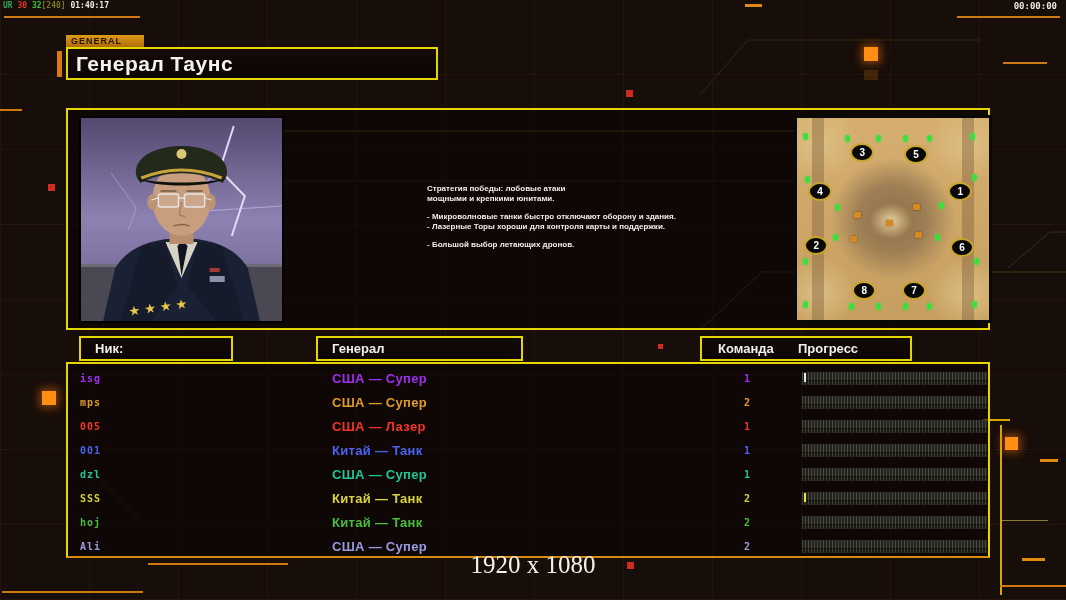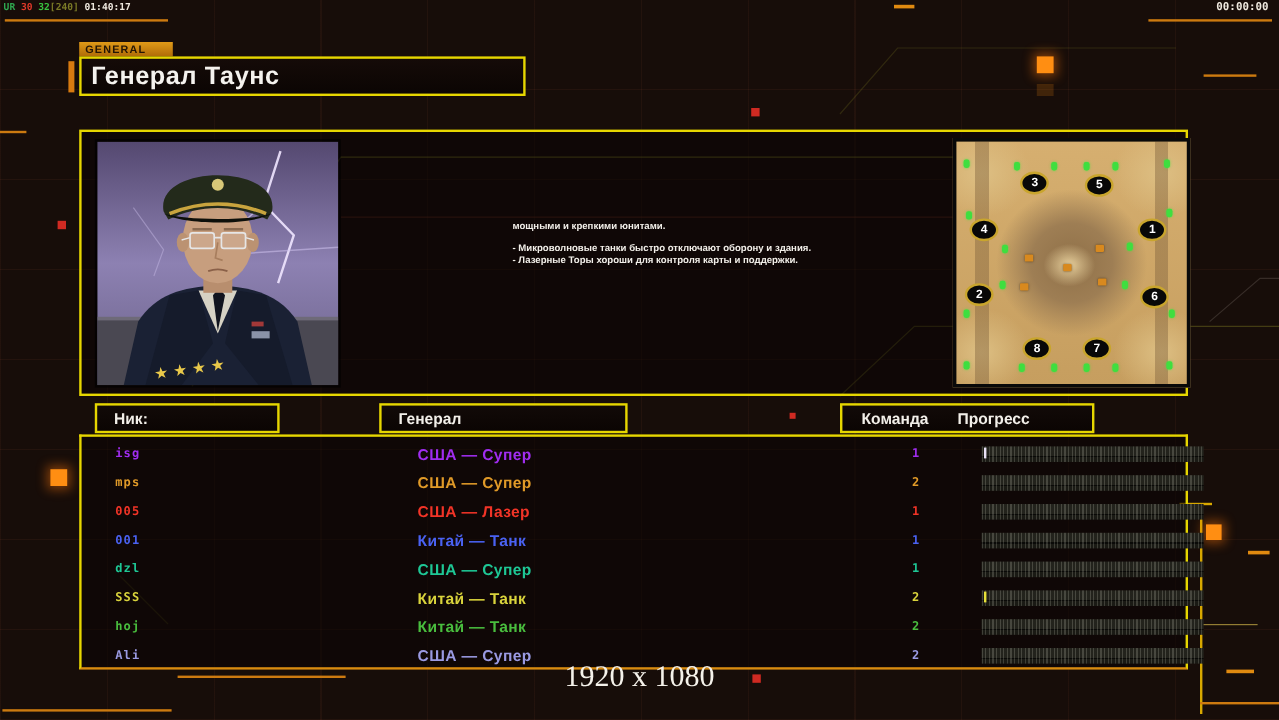--- a/index.html
+++ b/index.html
@@ -55,21 +55,21 @@
   
   .hbox{border:2px solid #e6d600;background:linear-gradient(180deg,#120a08,#0b0503);color:#f2efe9;
     font-size:13px;font-weight:bold;}
   #hdr-nick{left:66px;top:336px;width:150px;height:21px;margin-left:13px;}
   #hdr-general{left:316px;top:336px;width:203px;height:21px;}
   #hdr-teamprog{left:700px;top:336px;width:208px;height:21px;}
   .hbox span{position:absolute;top:3px;}
   
   #lobby{left:66px;top:362px;width:920px;height:192px;border:2px solid #e6d600;border-bottom-color:#d88b10;
     background:rgba(10,4,3,0.55);}
-  .prow{position:absolute;left:16px;width:880px;height:24px;}
+  .prow{position:absolute;left:0;width:880px;height:24px;}
   .prow .nick{position:absolute;left:12px;top:6px;font:bold 10px "DejaVu Sans Mono",monospace;letter-spacing:1px;}
   .prow .gen{position:absolute;left:264px;top:4px;font-size:13px;font-weight:bold;letter-spacing:.3px;}
   .prow .team{position:absolute;left:668px;top:6px;width:22px;text-align:center;font:bold 10px "DejaVu Sans Mono",monospace;}
   .pbar{position:absolute;left:734px;top:5px;width:185px;height:13px;
     background:
       repeating-linear-gradient(90deg, rgba(205,205,190,0.20) 0 1px, rgba(15,15,12,0.15) 1px 3px),
       linear-gradient(180deg,#26261f 0,#26261f 8px,#090907 8px,#090907 9px,#1c1c16 9px,#1c1c16 13px);}
   .ptick{position:absolute;left:2px;top:1px;width:2px;height:9px;}
   
   #watermark{left:0;top:551px;width:1066px;text-align:center;color:#f4f1ea;
@@ -160,25 +160,27 @@
     <path d="M55,60 C72,70 128,70 145,60 C128,66 72,66 55,60 Z" fill="#0d0f0a"></path>
     <path d="M60,60 Q100,44 140,60" fill="none" stroke="#c9a43e" stroke-width="3"></path>
     <circle cx="100" cy="36" r="5" fill="#d8c878"></circle>
 
     <text x="48" y="198" font-size="13" fill="#e8c84a" font-family="DejaVu Sans" transform="rotate(-8 48 198)">★ ★ ★ ★</text>
     <rect x="128" y="158" width="15" height="6" fill="#8a93a8"></rect>
     <rect x="128" y="150" width="10" height="4" fill="#a23838"></rect>
   </svg>
 
   <div id="strategy" class="abs">
+      <div class="sline">Стратегия победы: лобовые атаки</div>
       <div class="sline">мощными и крепкими юнитами.</div>
       <div class="sgap"></div>
       <div class="sline">- Микроволновые танки быстро отключают оборону и здания.</div>
       <div class="sline">- Лазерные Торы хороши для контроля карты и поддержки.</div>
       <div class="sgap"></div>
+      <div class="sline">- Большой выбор летающих дронов.</div>
     </div>
 
   <div id="map" class="abs">
       <div class="gdot" style="left: 4%; top: 9%;"></div>
       <div class="gdot" style="left: 26%; top: 10%;"></div>
       <div class="gdot" style="left: 42%; top: 10%;"></div>
       <div class="gdot" style="left: 56%; top: 10%;"></div>
       <div class="gdot" style="left: 69%; top: 10%;"></div>
       <div class="gdot" style="left: 91%; top: 9%;"></div>
       <div class="gdot" style="left: 5%; top: 30%;"></div>

